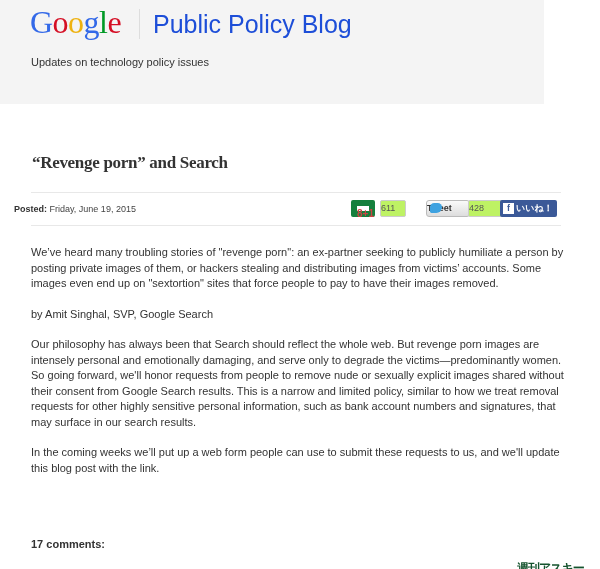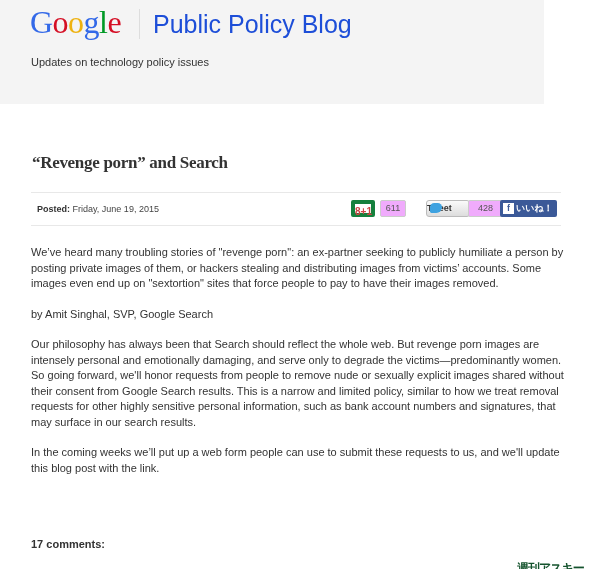--- a/index.html
+++ b/index.html
@@ -7,25 +7,25 @@
 body{font-family:"Liberation Sans",sans-serif;color:#333;position:relative}
 .header{position:absolute;left:0;top:0;width:544px;height:104px;background:#f4f4f4}
 .logo{position:absolute;left:30px;top:4px;font-family:"Liberation Serif",serif;font-size:32px;letter-spacing:-0.5px}
 .logo span{display:inline-block}
 .divider{position:absolute;left:139px;top:9px;width:1px;height:30px;background:#ddd}
 .blogtitle{position:absolute;left:153px;top:10px;font-size:25px;color:#1d4ed8;font-weight:300}
 .tagline{position:absolute;left:31px;top:56px;font-size:11px;color:#333}
 .posttitle{position:absolute;left:32px;top:153px;font-size:17px;font-weight:bold;color:#333;font-family:Liberation Serif, serif;letter-spacing:-0.3px}
 .hr1{position:absolute;left:31px;top:192px;width:530px;height:1px;background:#e8e8e8}
 .hr2{position:absolute;left:31px;top:225px;width:530px;height:1px;background:#e8e8e8}
-.posted{position:absolute;left:37px;top:204px;font-size:9px;color:#444}
+.posted{position:absolute;left:14px;top:204px;font-size:9px;color:#444}
 .posted b{color:#333}
 .share{position:absolute;top:200px;height:17px;font-size:9px}
-.gplus{left:351px;width:24px;border:4px solid #15803d;background:#fff;color:#c44;font-weight:bold;text-align:center;line-height:15px;font-size:10px;border-radius:2px}
-.cnt{border:1px solid #ccc;background:#f0abfc;line-height:15px;text-align:center;color:#555;border-radius:2px}
+.gplus{left:351px;width:24px;border:6px solid #15803d;background:#fff;color:#c44;font-weight:bold;text-align:center;line-height:15px;font-size:10px;border-radius:2px}
+.cnt{border:1px solid #ccc;background:#bef264;line-height:15px;text-align:left;color:#555;border-radius:2px}
 .tweet{left:426px;width:44px;border:1px solid #bbb;background:linear-gradient(#fafafa,#ddd);font-weight:bold;line-height:15px;color:#333;border-radius:3px;font-size:9px}
 .tweet .bird{position:absolute;left:3px;top:2px;width:12px;height:10px;background:#3ea2e0;border-radius:6px 6px 8px 2px}
 .fb{left:500px;width:57px;background:#3b5998;color:#fff;font-weight:bold;line-height:17px;border-radius:2px;padding-left:16px;font-size:9px}
 .fb .f{position:absolute;left:3px;top:3px;width:11px;height:11px;background:#fff;color:#3b5998;font-size:9px;line-height:11px;text-align:center}
 .body{position:absolute;left:31px;top:245px;width:540px;font-size:11px;line-height:15.5px;color:#333}
 .body p{margin-bottom:15px}
 .comments{position:absolute;left:31px;top:538px;font-size:11px;font-weight:bold;color:#333}
 .wm{position:absolute;left:517px;top:560px;font-size:12px;color:#14532d;font-weight:bold;letter-spacing:-1px}
 </style>
 </head>

